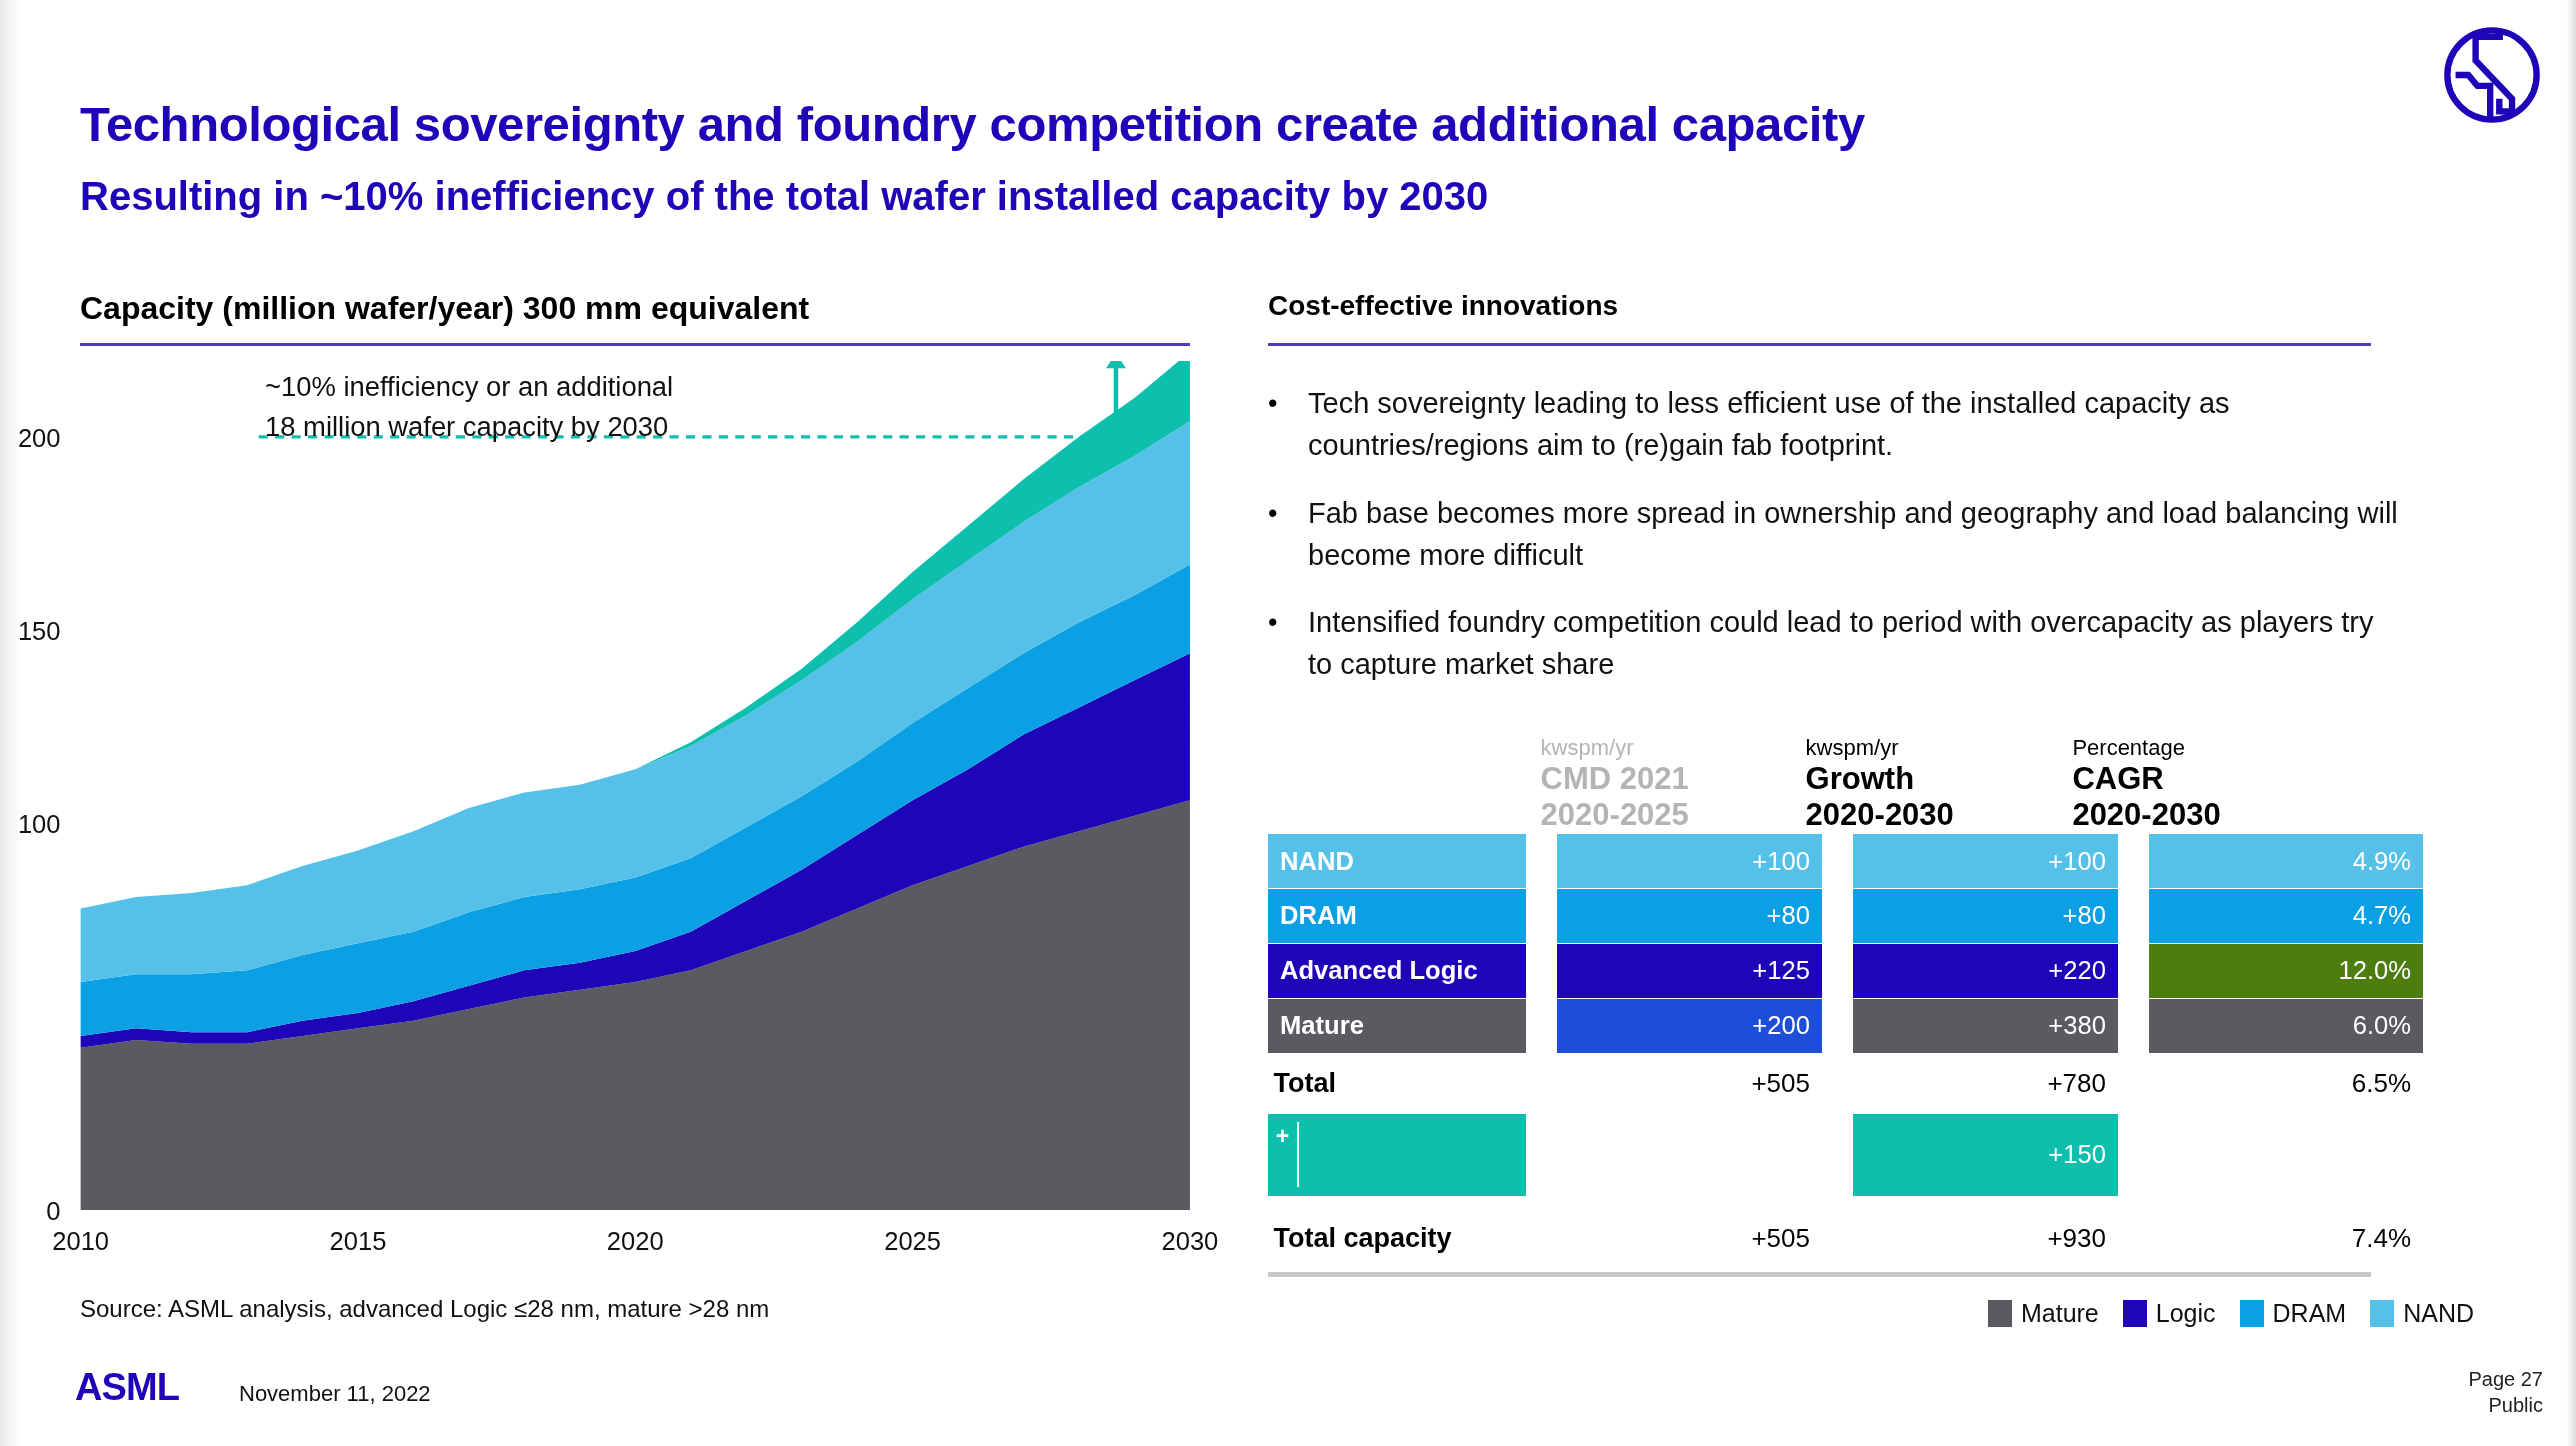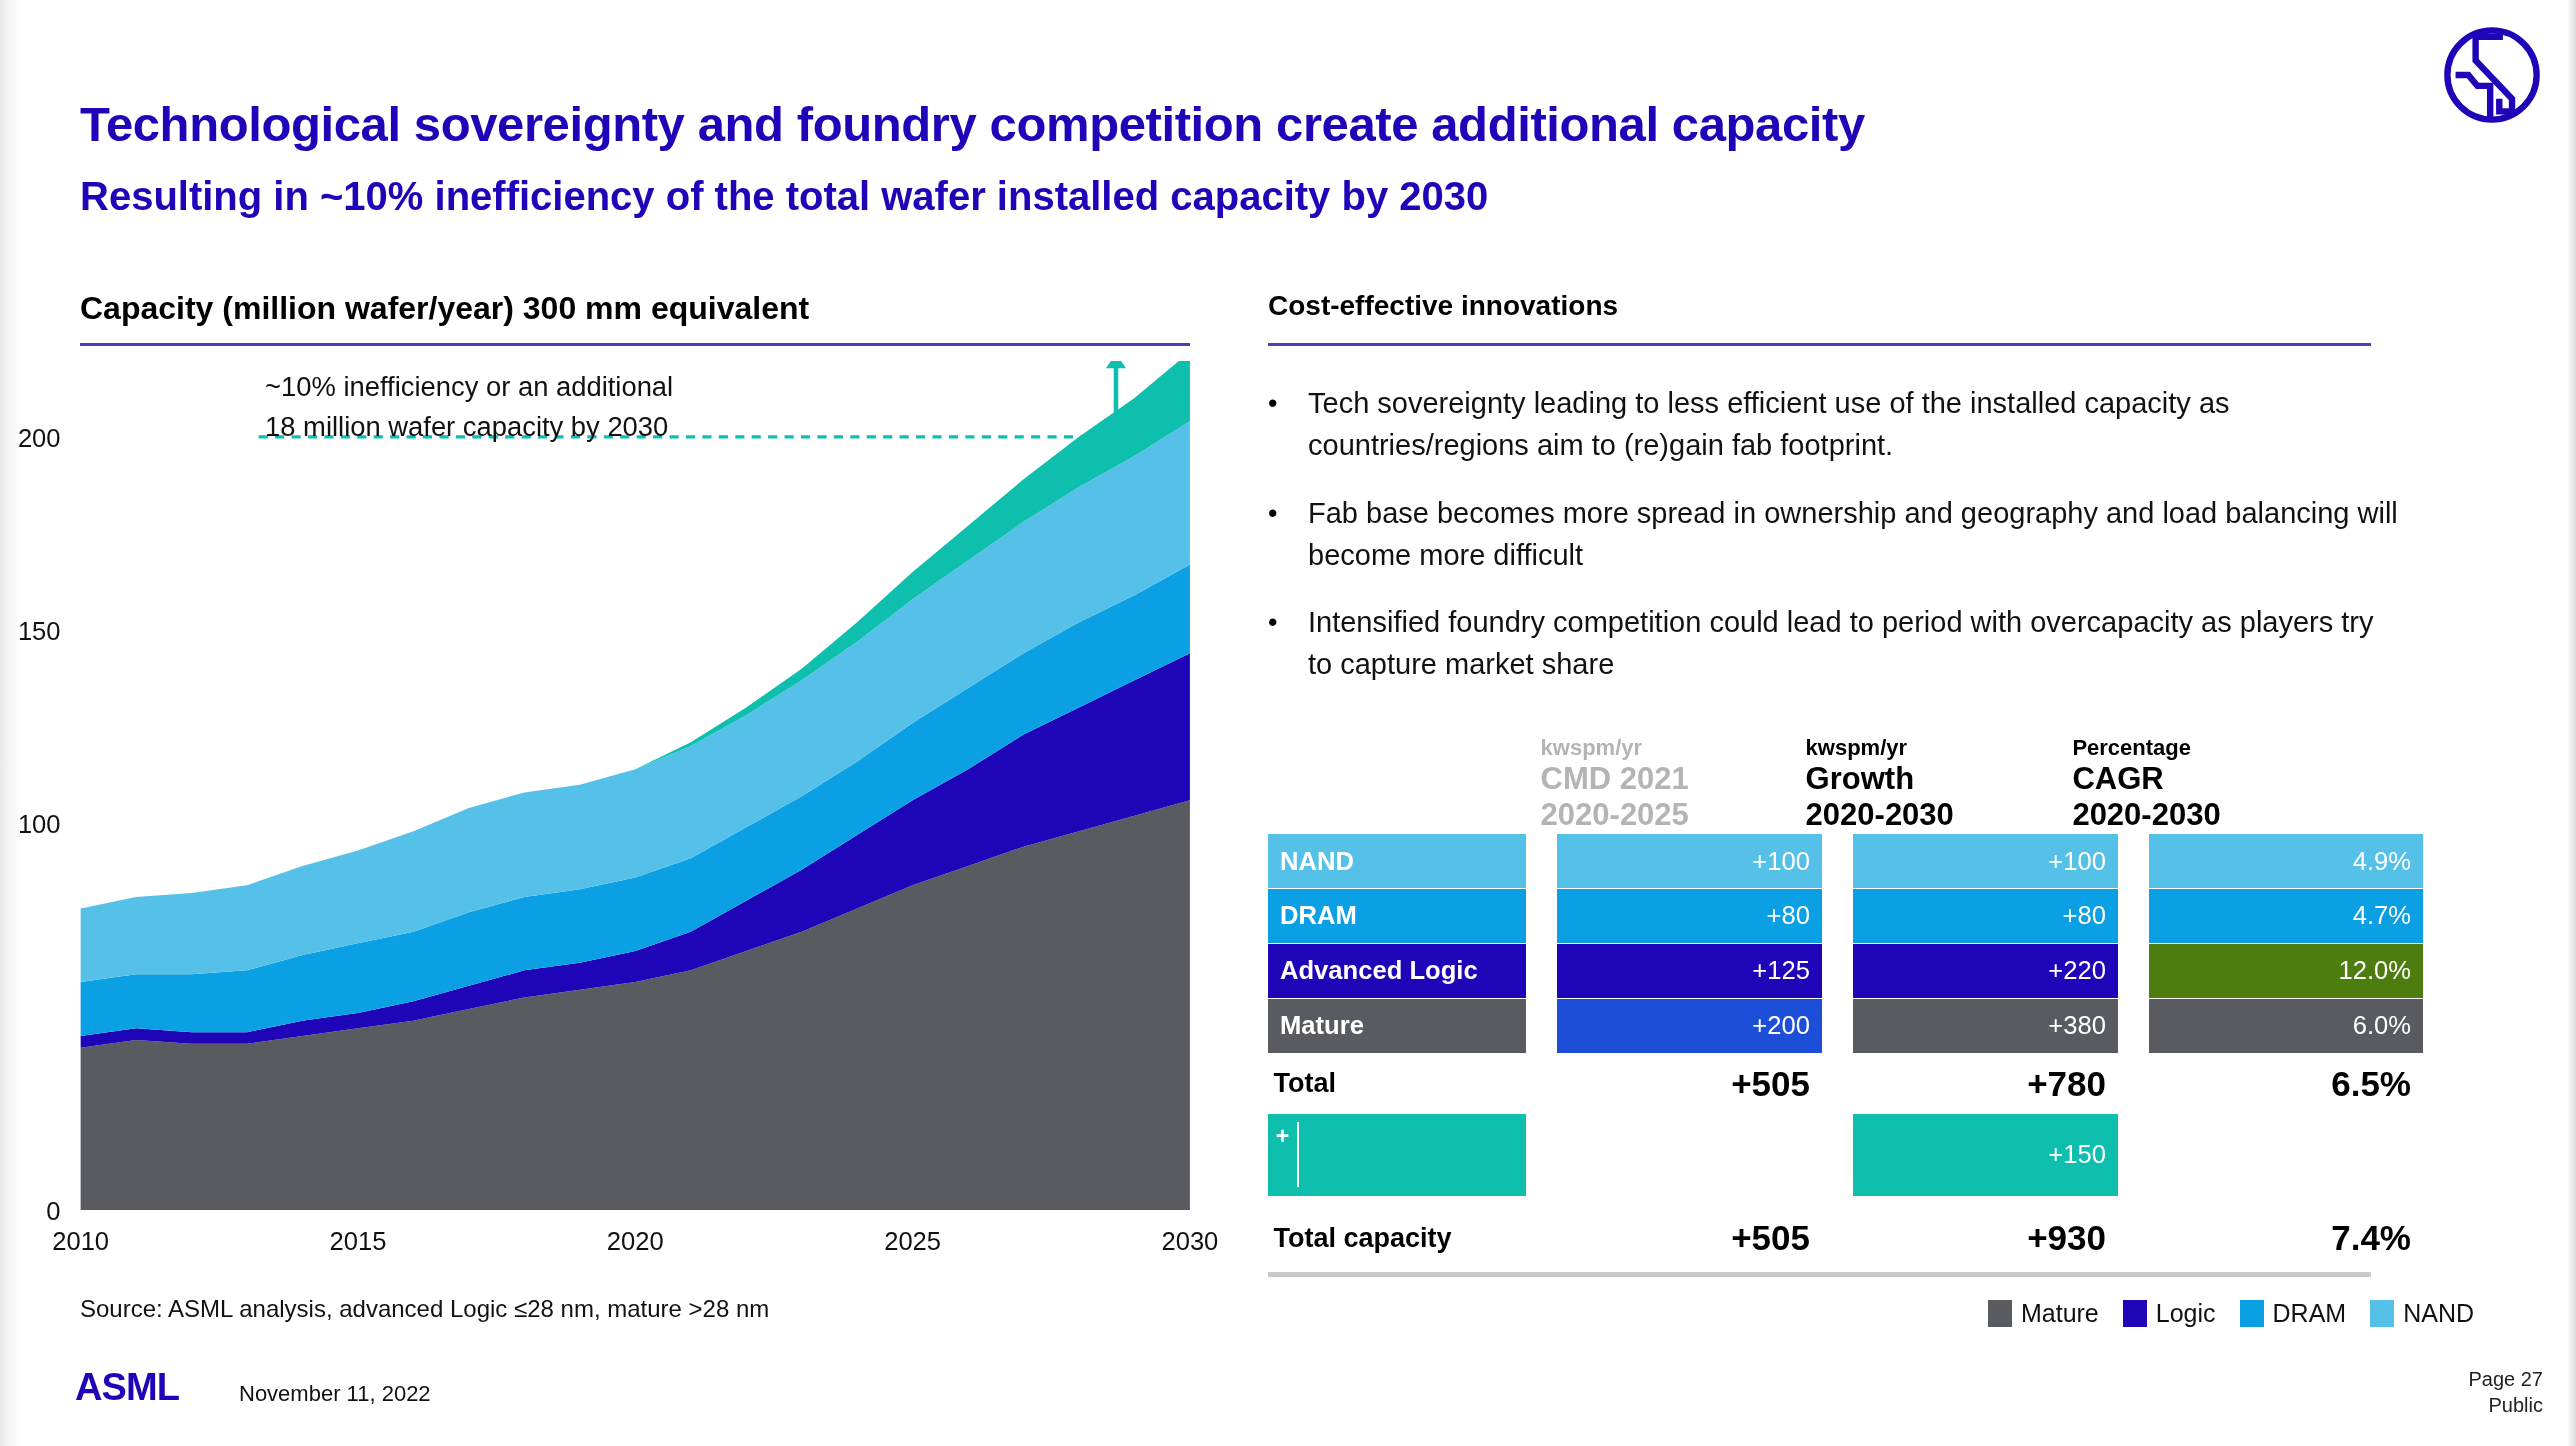--- a/index.html
+++ b/index.html
@@ -75,21 +75,21 @@
   .bullet-text {
     font-size: 29px; line-height: 42px; color: #111; flex: 1 1 auto;
   }
 
   
   #summary-table {
     position: absolute; left: 1268px; top: 708px; width: 1103px;
   }
   .tbl-head { display: flex; align-items: flex-end; height: 126px; }
   .th-cell { font-weight: bold; line-height: 1.18; }
-  .th-unit { font-weight: bold; font-size: 22px; display: block; }
+  .th-unit { font-weight: normal; font-size: 22px; display: block; }
   .th-l1 { display: block; font-size: 31px; }
   .th-l2 { display: block; font-size: 31px; }
   .col-label { width: 258px; flex: 0 0 258px; }
   .col-cmd   { width: 265px; flex: 0 0 265px; padding-left: 14.6px; color: #b4b4b4; }
   .col-grw   { width: 265px; flex: 0 0 265px; padding-left: 14.6px; color: #000; }
   .col-cagr  { width: 274px; flex: 0 0 274px; padding-left: 16.4px; color: #000; }
 
   .tbl-row { display: flex; height: 54px; margin-bottom: 0.9px; }
   .cell-label {
     width: 258px; flex: 0 0 258px; color: #fff; font-weight: bold;
@@ -103,21 +103,21 @@
   .w-cmd  { width: 265px; flex: 0 0 265px; }
   .w-grw  { width: 265px; flex: 0 0 265px; }
   .w-cagr { width: 274px; flex: 0 0 274px; }
 
   .total-row { display: flex; height: 60px; align-items: center; }
   .total-label {
     width: 258px; flex: 0 0 258px; font-size: 27px; font-weight: bold; color: #000;
     padding-left: 5.5px;
   }
   .total-val {
-    font-size: 35px; font-weight: bold; color: #000;
+    font-size: 26px; font-weight: normal; color: #000;
     display: flex; align-items: center; justify-content: flex-end; padding-right: 12px;
   }
 
   .ts-row { display: flex; height: 82px; }
   .ts-label {
     width: 258px; flex: 0 0 258px; background: #0ebfae; color: #fff;
     font-weight: bold; font-size: 23px; line-height: 25px;
     display: flex; align-items: center; padding: 4.6px 0 4.6px 0;
   }
   .ts-plus {

